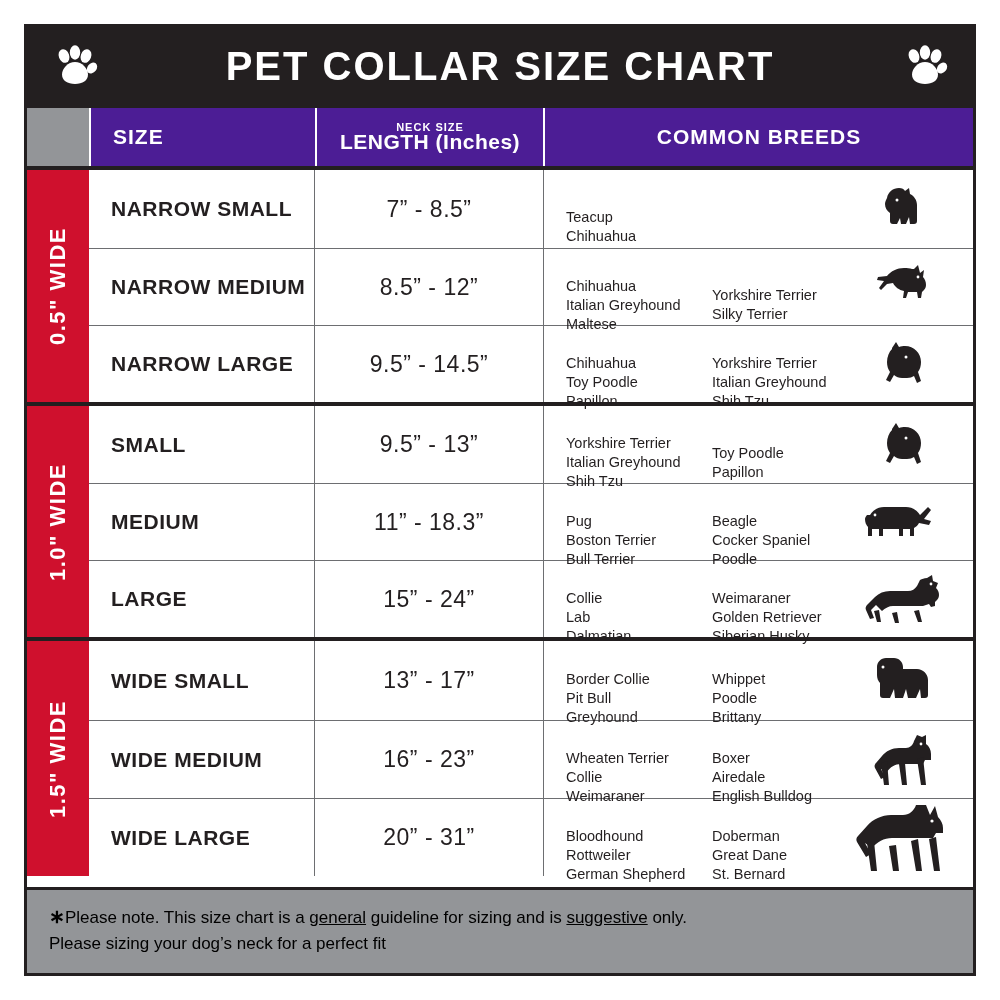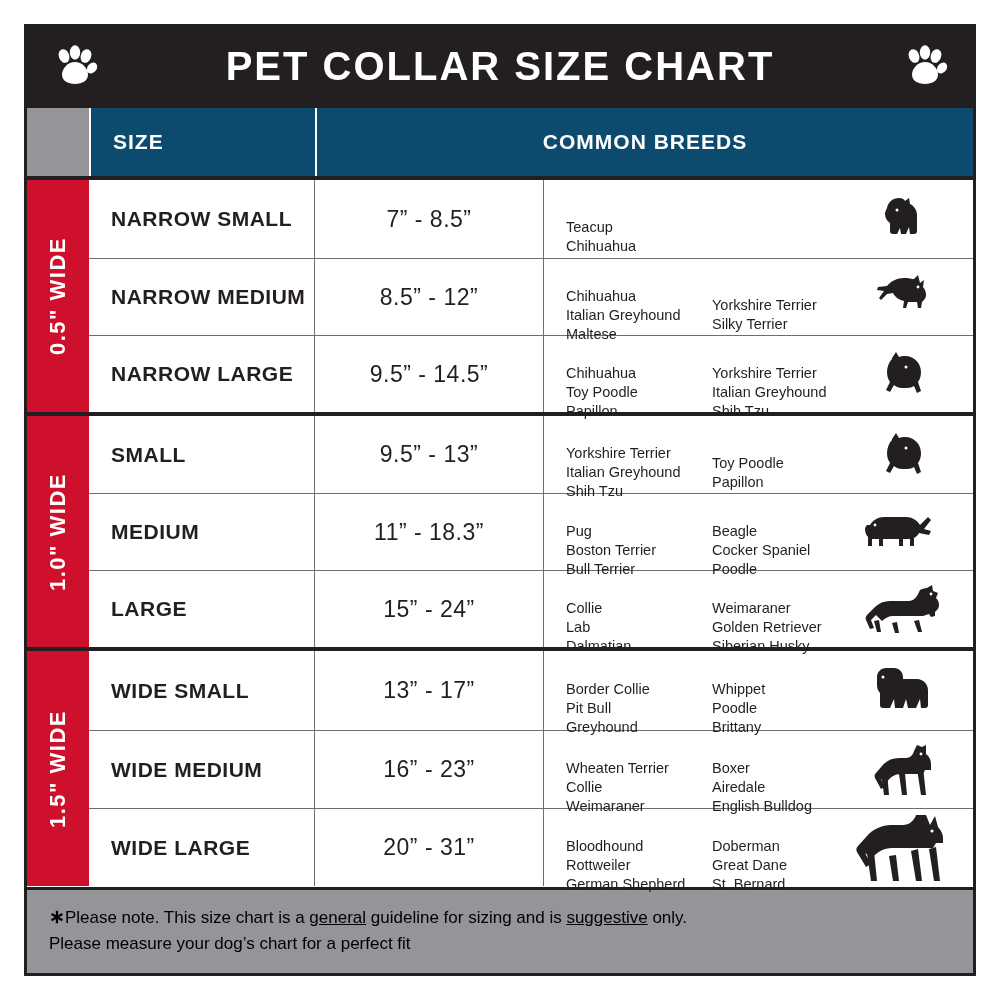--- a/index.html
+++ b/index.html
@@ -59,23 +59,23 @@
   
   .table {
     flex: 1;
     display: flex;
     flex-direction: column;
     border-left: 3px solid #231f20;
     border-right: 3px solid #231f20;
     box-sizing: border-box;
   }
   .col-head {
-    height: 68px;
-    display: flex;
-    background: #0c4a6e;
+    height: 58px;
+    display: flex;
+    background: #4c1d95;
   }
   .col-head .c0 {
     width: 62px;
     background: #939598;
     flex: 0 0 62px;
   }
   .col-head .c1,
   .col-head .c2,
   .col-head .c3 {
     display: flex;
@@ -240,20 +240,24 @@
           <path d="M23 19c7 0 13 6.5 13 12.5S30.5 41 23 41 10 37.5 10 31.5 16 19 23 19z" fill="#fff"></path>
         </svg>
       </span>
     </div>
 
     <div class="table">
 
       <div class="col-head">
         <div class="c0"></div>
         <div class="c1">SIZE</div>
+        <div class="c2">
+          <div class="neck-small">NECK SIZE</div>
+          <div class="len-big">LENGTH (Inches)</div>
+        </div>
         <div class="c3">COMMON BREEDS</div>
       </div>
 
       <div class="group">
         <div class="group-label">
           <span>0.5" WIDE</span>
         </div>
         <div class="rows">
 
           <div class="row" style="height:78px">
@@ -463,17 +467,17 @@
 
         </div>
       </div>
 
     </div>
 
     <div class="footer">
       <div class="footer-line">
         <span class="star">∗</span><span>Please note. This size chart is a </span><span class="u">general</span><span> guideline for sizing and is </span><span class="u">suggestive</span><span> only.</span>
       </div>
-      <div class="footer-line">Please measure your dog’s chart for a perfect fit</div>
+      <div class="footer-line">Please sizing your dog’s neck for a perfect fit</div>
     </div>
 
   </div>
 </div>
 
 </body></html>

